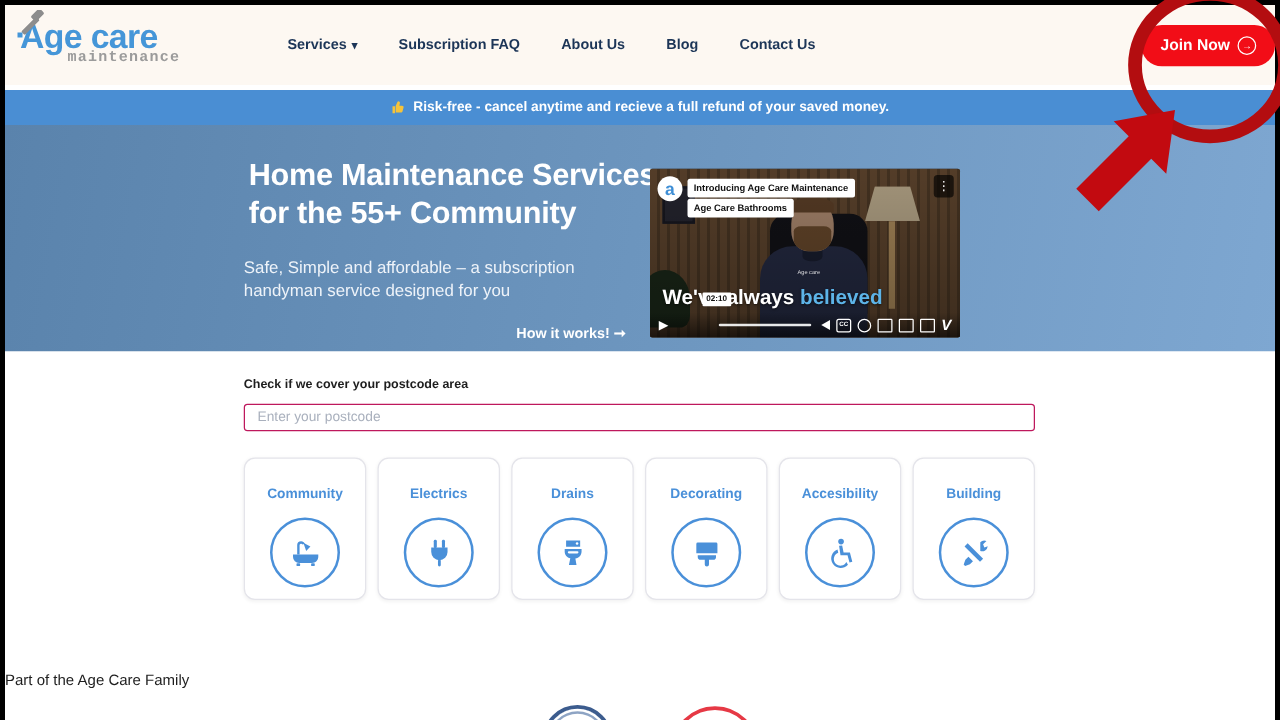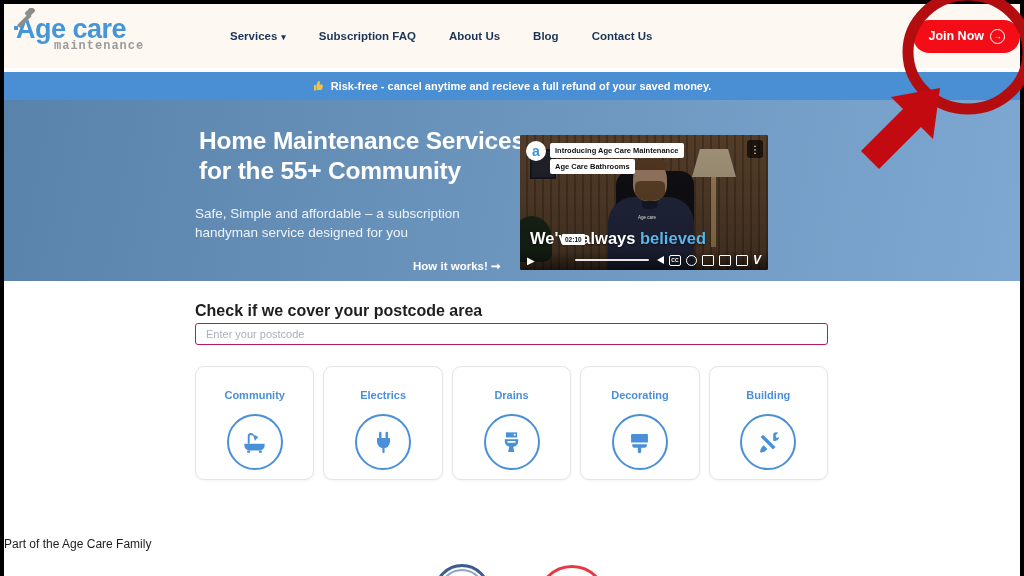--- a/index.html
+++ b/index.html
@@ -90,21 +90,21 @@
   .progress{flex:1;height:2px;background:rgba(255,255,255,.9);margin:0 8px 0 34px;border-radius:1px;}
   .vicons{display:flex;align-items:center;gap:5px;}
   .vic{width:10px;height:9px;border:1.2px solid #fff;border-radius:1px;cursor:pointer;}
   .vic.cc{color:#fff;font-size:5px;font-weight:bold;display:flex;align-items:center;justify-content:center;border-radius:2px;}
   .spk{width:0;height:0;border-top:4px solid transparent;border-bottom:4px solid transparent;
         border-right:7px solid #fff;cursor:pointer;}
   .gear{width:9px;height:9px;border:1.5px solid #fff;border-radius:50%;position:relative;cursor:pointer;}
   .vimeo{color:#fff;font-weight:bold;font-size:12px;font-style:italic;cursor:pointer;}
 
   
-  .pc-label{position:absolute;left:191px;top:298px;font-size:16px;font-weight:bold;color:#1e1e1e;}
+  .pc-label{position:absolute;left:191px;top:298px;font-size:10px;font-weight:bold;color:#1e1e1e;}
   .pc-input{position:absolute;left:191px;top:319px;width:611px;height:18px;border:1px solid #be185d;
         border-radius:3px;padding:1px 10px;font-size:11px;color:#333;outline:none;
         font-family:"Liberation Sans",sans-serif;}
   .pc-input::placeholder{color:#a9b0bd;}
   .cards{position:absolute;left:191px;top:362px;width:633px;display:flex;gap:9px;}
   .card{flex:1;height:112px;background:#fff;border:1px solid #e4e4ea;border-radius:9px;
         box-shadow:0 1px 3px rgba(0,0,0,.05);text-align:center;cursor:pointer;}
   .card-label{margin-top:22px;font-size:11px;font-weight:bold;color:#4a90d9;}
   .icon-ring{width:52px;height:52px;border:2px solid #4a90d9;border-radius:50%;margin:13px auto 0;
         display:flex;align-items:center;justify-content:center;}
@@ -237,20 +237,30 @@
     <div class="card">
       <div class="card-label">Decorating</div>
       <div class="icon-ring">
         <svg viewBox="0 0 24 24">
             <path d="M5.5 4.5h13a1 1 0 0 1 1 1V12h-15V5.5a1 1 0 0 1 1-1z"></path>
             <path d="M5.5 13.5h13v1.2a2 2 0 0 1-2 2h-3V20a1.5 1.5 0 0 1-3 0v-3.3h-3a2 2 0 0 1-2-2z"></path>
           </svg>
       </div>
     </div>
     <div class="card">
+      <div class="card-label">Accesibility</div>
+      <div class="icon-ring">
+        <svg viewBox="0 0 24 24">
+            <circle cx="12.3" cy="3.8" r="2"></circle>
+            <path d="M10.9 6.8l2.2-.3 1 5h4.5l1.7 6.6-2 .5-1.4-5.1h-5z"></path>
+            <path d="M9.8 9.4l.5 2.4a4.7 4.7 0 1 0 5.8 6.5l1.1 2a6.8 6.8 0 1 1-7.4-10.9z"></path>
+          </svg>
+      </div>
+    </div>
+    <div class="card">
       <div class="card-label">Building</div>
       <div class="icon-ring">
         <svg viewBox="0 0 24 24">
             <path d="M5 7.2 7.2 5l11 11-2.2 2.2z"></path>
             <path d="M16.2 4.2a4 4 0 0 1 4.4-.9l-2.4 2.4.9 2.3 2.4-.9a4 4 0 0 1-5.3 3.4zM7.8 14.5 5.6 16.7l-1.2 3.4 1 1 3.4-1.2 2.2-2.2z"></path>
           </svg>
       </div>
     </div>
   </div>
 

